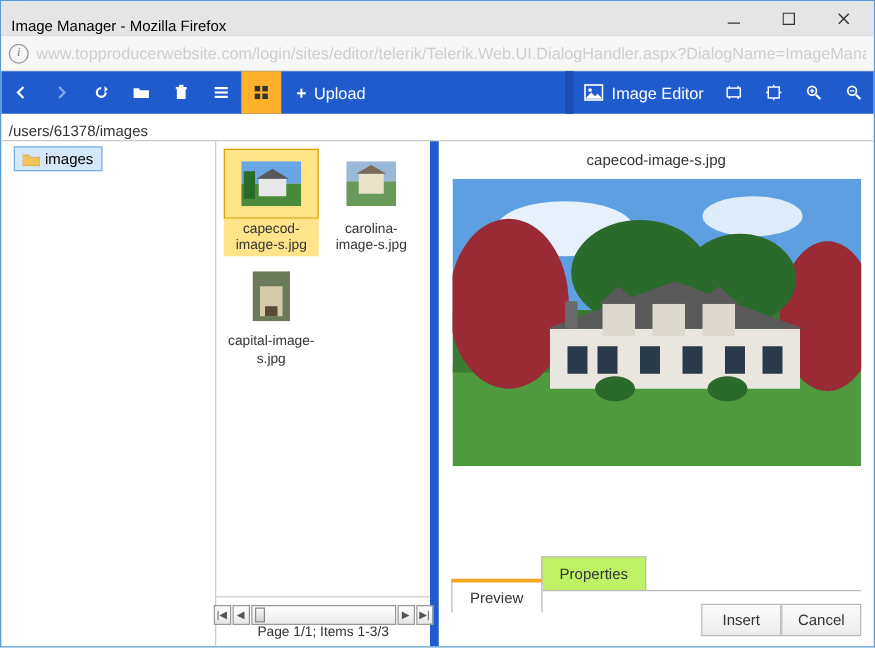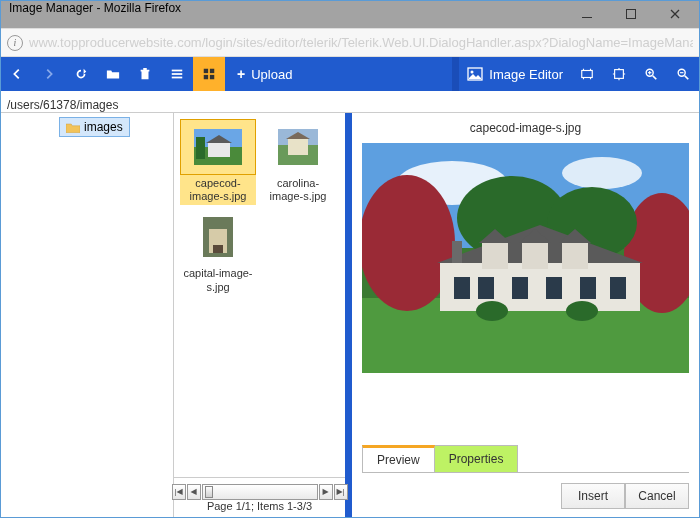--- a/index.html
+++ b/index.html
@@ -1,57 +1,57 @@
 <!DOCTYPE html>
 <html><head>
 <meta charset="utf-8">
 <style>
 * { box-sizing: border-box; margin: 0; padding: 0; }
 body { font-family: "Segoe UI", Arial, sans-serif; font-size: 12px; background: #fff; width: 700px; height: 518px; overflow: hidden; border: 1px solid #5a9bd6; }
-.titlebar { height: 28px; background: #a3a3a3; display: flex; align-items: flex-start; padding: 0 2px 0 8px; border-bottom: 1px solid #ddd; }
+.titlebar { height: 28px; background: #e5e5e5; display: flex; align-items: flex-end; padding: 0 2px 0 8px; border-bottom: 1px solid #ddd; }
 .titlebar .title { flex: 1; color: #000; font-size: 12px; }
 .winbtn { width: 44px; height: 26px; display: flex; align-items: center; justify-content: center; color: #333; }
 .winbtn svg { width: 10px; height: 10px; }
 .addressbar { height: 28px; display: flex; align-items: center; padding: 0 6px; background: #f7f7f7; border-bottom: 1px solid #ddd; }
 .addressbar .info-icon { width: 16px; height: 16px; border-radius: 50%; border: 1px solid #999; display: flex; align-items: center; justify-content: center; color: #777; font-size: 10px; font-style: italic; font-family: serif; margin-right: 6px; flex-shrink: 0; }
 .addressbar .url { color: #cfcfcf; font-size: 13px; white-space: nowrap; overflow: hidden; }
 .toolbar { height: 34px; background: #205bce; display: flex; align-items: stretch; color: #fff; }
 .tb-btn { width: 32px; display: flex; align-items: center; justify-content: center; cursor: pointer; }
 .tb-btn.active { background: #ffb12b; color: #333; }
 .tb-btn svg { width: 14px; height: 14px; fill: currentColor; }
 .upload-btn { display: flex; align-items: center; padding: 0 12px; cursor: pointer; font-size: 13px; color: #fff; }
 .upload-btn .plus { font-weight: bold; margin-right: 6px; font-size: 14px; }
 .tb-sep { width: 10px; }
 .splitter { width: 7px; background: #205bce; }
 .editor-label { display: flex; align-items: center; padding: 0 8px; font-size: 13px; color: #fff; }
 .editor-label svg { width: 16px; height: 16px; fill: #fff; margin-right: 6px; }
 .pathbar { height: 22px; border-bottom: 1px solid #ccc; display: flex; align-items: flex-end; padding: 0 6px; color: #333; font-size: 12px; }
 .main { display: flex; height: 404px; }
-.left-col { width: 172px; border-right: 1px solid #ccc; padding: 4px; margin-left: 48px; }
+.left-col { width: 172px; border-right: 1px solid #ccc; padding: 4px; }
 .tree-node { display: inline-flex; height: 20px; align-items: center; background: #d4e7fb; border: 1px solid #7ab1e6; padding: 0 6px; margin-left: 6px; }
 .tree-node .folder-ico { width: 14px; height: 11px; margin-right: 4px; }
 .mid-col { width: 178px; border-right: 7px solid #205bce; display: flex; flex-direction: column; }
 .thumbs { flex: 1; padding: 6px; display: flex; flex-wrap: wrap; align-content: flex-start; gap: 4px; }
 .thumb-item { width: 76px; text-align: center; font-size: 11px; color: #333; }
 .thumb-item.selected .thumb-box { background: #ffe48a; border: 1px solid #e0a000; }
 .thumb-item.selected .thumb-cap { background: #ffe48a; }
 .thumb-box { width: 76px; height: 56px; display: flex; align-items: center; justify-content: center; border: 1px solid transparent; }
 .thumb-img { width: 48px; height: 36px; }
 .thumb-cap { padding: 2px 1px; line-height: 1.2; word-break: break-word; }
 .pager { height: 40px; border-top: 1px solid #ccc; display: flex; flex-direction: column; align-items: center; justify-content: center; color: #333; font-size: 11px; }
 .pager-row { display: flex; align-items: center; gap: 1px; }
 .pg-btn { width: 14px; height: 16px; border: 1px solid #999; background: linear-gradient(#fff,#e6e6e6); display: flex; align-items: center; justify-content: center; font-size: 8px; color: #555; }
 .pager-slider { width: 116px; height: 16px; border: 1px solid #999; background: linear-gradient(#fff,#eaeaea); position: relative; }
 .pager-slider .knob { position: absolute; left: 2px; top: 1px; width: 8px; height: 12px; background: linear-gradient(#fdfdfd,#cfcfcf); border: 1px solid #888; }
 .right-col { flex: 1; display: flex; flex-direction: column; padding: 6px 10px 8px 10px; }
 .preview-filename { text-align: center; font-size: 12px; color: #333; padding: 2px 0 8px 0; }
 .preview-img { width: 327px; height: 230px; align-self: center; }
 .tabs { display: flex; height: 28px; margin-top: auto; border-bottom: 1px solid #bbb; }
 .tab { padding: 0 14px; display: flex; align-items: center; border: 1px solid #bbb; border-bottom: none; background: #bef264; color: #333; font-size: 12px; margin-right: -1px; cursor: pointer; }
-.tab.active { background: #fff; border-top: 3px solid #f5a623; position: relative; top: 0; }
+.tab.active { background: #fff; border-top: 3px solid #f5a623; position: relative; top: 18px; }
 .btn-row { display: flex; justify-content: flex-end; gap: 0; padding-top: 10px; }
 .btn { height: 26px; min-width: 64px; border: 1px solid #bbb; background: linear-gradient(#fbfbfb,#ececec); color: #333; font-size: 12px; cursor: pointer; padding: 0 12px; }
 </style>
 </head>
 <body>
 
 <div class="titlebar">
   <span class="title">Image Manager - Mozilla Firefox</span>
   <div class="winbtn">
       <svg viewBox="0 0 10 10">

